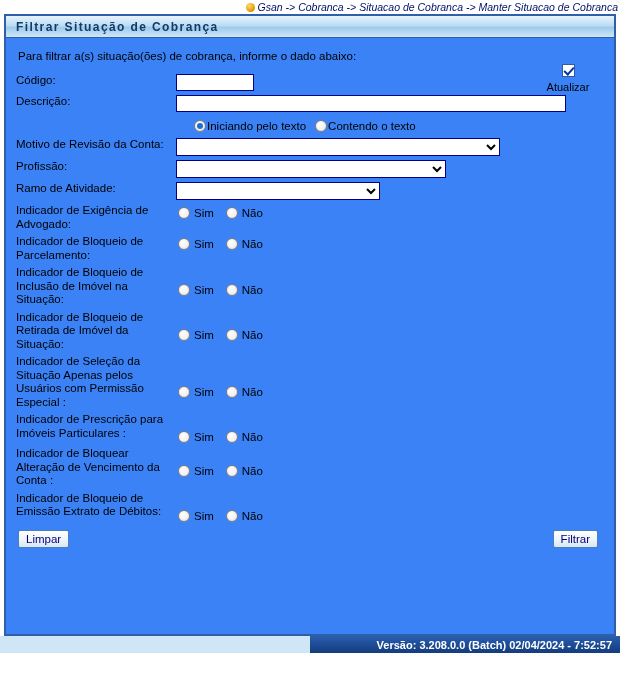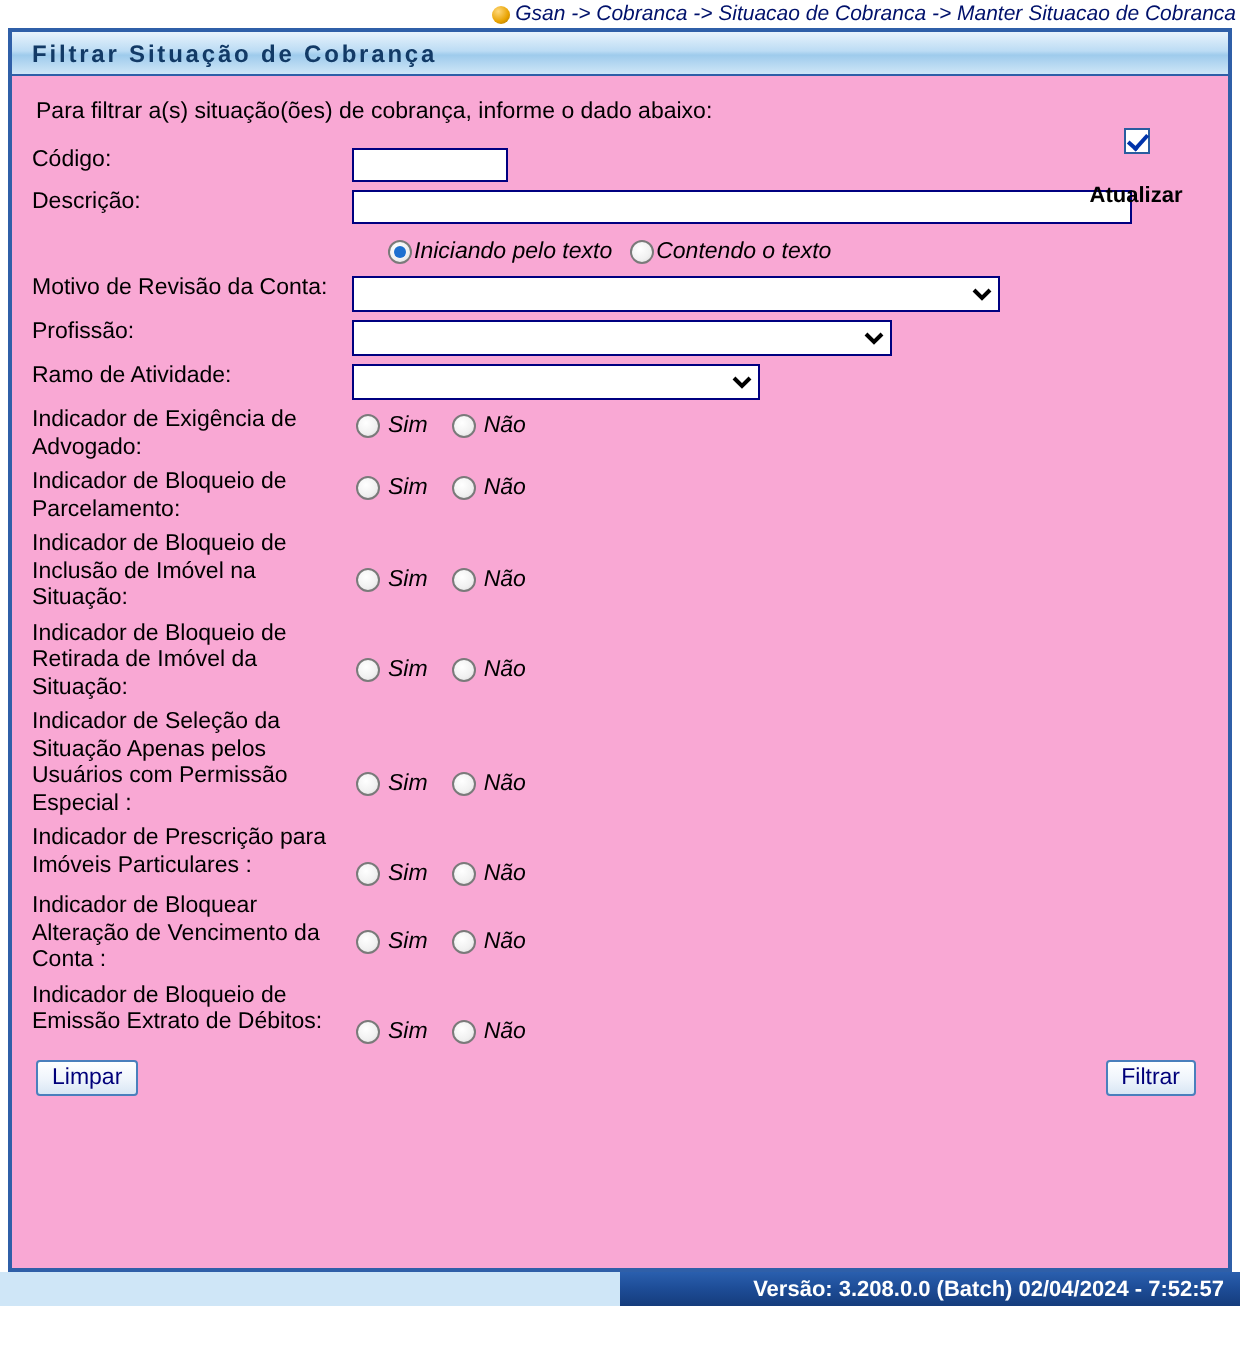--- a/index.html
+++ b/index.html
@@ -35,21 +35,21 @@
     background: radial-gradient(circle at 35% 30%, #ffd87a 0%, #e8a200 60%, #a06c00 100%);
     vertical-align: middle;
   }
   .breadcrumb-text {
     color: #00116b;
     font-style: italic;
   }
   .outer {
     margin: 0 4px;
     border: 2px solid #2f5fa8;
-    background: #f9a8d4;
+    background: #3b82f6;
     height: 622px;
     box-sizing: border-box;
     position: relative;
   }
   .title-bar {
     height: 22px;
     background: linear-gradient(to bottom, #e8f3fc 0%, #bcdcf4 45%, #9ecbec 55%, #cfe6f7 100%);
     border-bottom: 1px solid #2f5fa8;
     display: flex;
     align-items: center;
@@ -94,23 +94,22 @@
     top: 0px;
     width: 4px;
     height: 8px;
     border: solid #0033aa;
     border-width: 0 2px 2px 0;
     transform: rotate(42deg);
   }
   .update-box .lbl {
     display: block;
     font-size: 11px;
-    margin-top: 12px;
+    margin-top: 2px;
     color: #000;
-    font-weight: bold;
   }
   table.form {
     border-collapse: collapse;
     width: 100%;
   }
   table.form td {
     vertical-align: top;
     padding: 2px 0;
   }
   td.label {
@@ -166,21 +165,20 @@
     top: 2px;
     width: 6px;
     height: 6px;
     border-radius: 50%;
     background: #1d6fd0;
   }
   .radio-label {
     font-size: 11.5px;
     margin-right: 9px;
     margin-left: 1px;
-    font-style: italic;
   }
   .inline-radios {
     display: flex;
     align-items: center;
     padding-left: 2px;
   }
   .text-radio-row {
     display: flex;
     align-items: center;
     padding: 4px 0 2px 18px;

